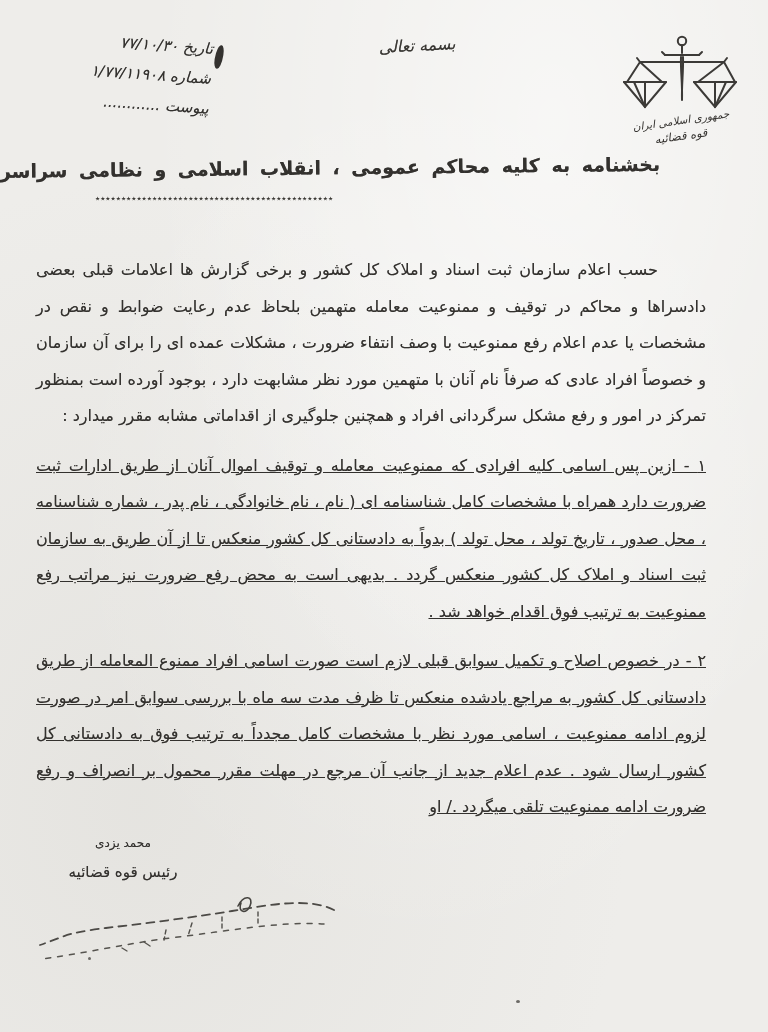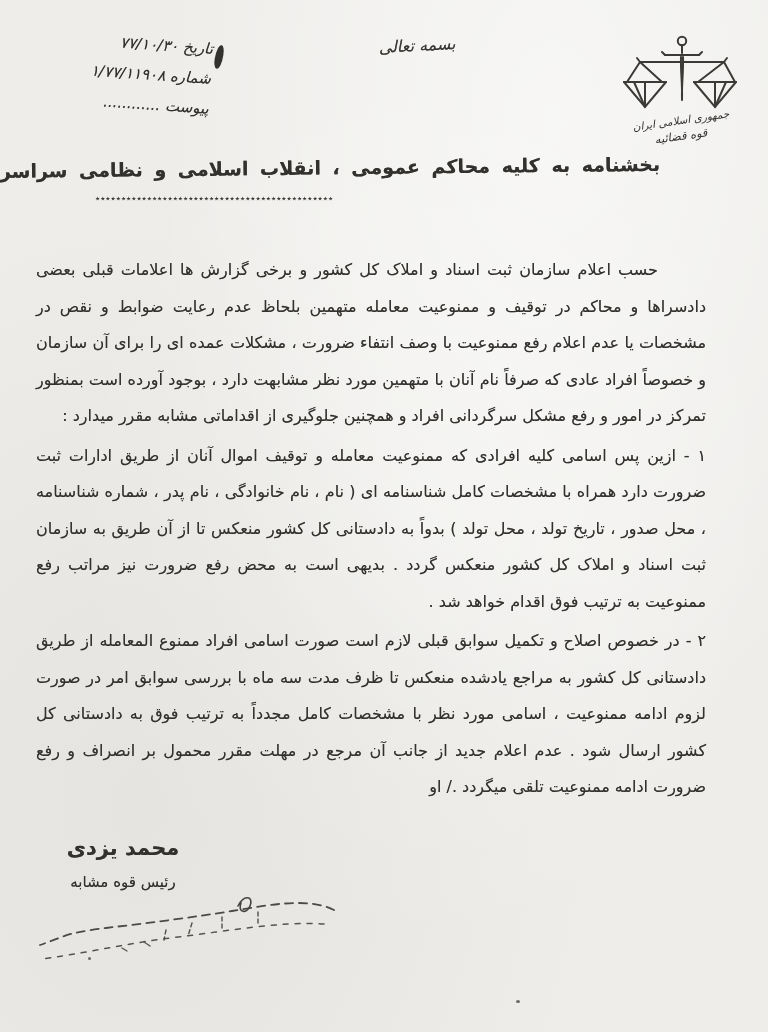--- a/index.html
+++ b/index.html
@@ -45,23 +45,23 @@
     font-size:9.5px;letter-spacing:5.6px;white-space:nowrap;overflow:hidden;
     color:#3a3834;
   }
   .body-text{
     position:absolute;top:252px;left:36px;right:62px;direction:rtl;
     text-align:justify;font-size:16px;line-height:36.5px;
     text-shadow:0 0 .5px rgba(40,38,35,.45);
   }
   .body-text p{margin:0;}
   .body-text p.intro{text-indent:48px;}
-  .body-text p.item{margin-top:3px;}
+  .body-text p.item{margin-top:13px;text-decoration:underline;}
   .sig{position:absolute;left:48px;top:836px;width:150px;text-align:center;direction:rtl;}
-  .sig-name{font-size:21px;font-weight:700;text-shadow:0 0 .5px rgba(30,30,30,.5);}
+  .sig-name{font-size:12px;font-weight:400;text-shadow:0 0 .5px rgba(30,30,30,.5);}
   .sig-title{font-size:15px;margin-top:13px;text-shadow:0 0 .5px rgba(30,30,30,.5);}
   .squiggle{position:absolute;left:26px;top:884px;}
   .speck{position:absolute;background:#6b6965;border-radius:50%;}
   .s1{left:516px;top:1000px;width:4px;height:3px;}
   .s2{left:88px;top:957px;width:3px;height:3px;}
 </style>
 </head>
 <body>
 
 <div class="page">
@@ -103,21 +103,21 @@
   <div class="stars">٭٭٭٭٭٭٭٭٭٭٭٭٭٭٭٭٭٭٭٭٭٭٭٭٭٭٭٭٭٭٭٭٭٭٭٭٭٭٭٭٭٭٭٭٭٭</div>
 
   <div class="body-text">
     <p class="intro">حسب اعلام سازمان ثبت اسناد و املاک کل کشور و برخی گزارش ها اعلامات قبلی بعضی دادسراها و محاکم در توقیف و ممنوعیت معامله متهمین بلحاظ عدم رعایت ضوابط و نقص در مشخصات یا عدم اعلام رفع ممنوعیت با وصف انتفاء ضرورت ، مشکلات عمده ای را برای آن سازمان و خصوصاً افراد عادی که صرفاً نام آنان با متهمین مورد نظر مشابهت دارد ، بوجود آورده است بمنظور تمرکز در امور و رفع مشکل سرگردانی افراد و همچنین جلوگیری از اقداماتی مشابه مقرر میدارد :</p>
     <p class="item">۱ - ازین پس اسامی کلیه افرادی که ممنوعیت معامله و توقیف اموال آنان از طریق ادارات ثبت ضرورت دارد همراه با مشخصات کامل شناسنامه ای ( نام ، نام خانوادگی ، نام پدر ، شماره شناسنامه ، محل صدور ، تاریخ تولد ، محل تولد ) بدواً به دادستانی کل کشور منعکس تا از آن طریق به سازمان ثبت اسناد و املاک کل کشور منعکس گردد . بدیهی است به محض رفع ضرورت نیز مراتب رفع ممنوعیت به ترتیب فوق اقدام خواهد شد .</p>
     <p class="item">۲ - در خصوص اصلاح و تکمیل سوابق قبلی لازم است صورت اسامی افراد ممنوع المعامله از طریق دادستانی کل کشور به مراجع یادشده منعکس تا ظرف مدت سه ماه با بررسی سوابق امر در صورت لزوم ادامه ممنوعیت ، اسامی مورد نظر با مشخصات کامل مجدداً به ترتیب فوق به دادستانی کل کشور ارسال شود . عدم اعلام جدید از جانب آن مرجع در مهلت مقرر محمول بر انصراف و رفع ضرورت ادامه ممنوعیت تلقی میگردد ./ او</p>
   </div>
 
   <div class="sig">
     <div class="sig-name">محمد یزدی</div>
-    <div class="sig-title">رئیس قوه مشابه</div>
+    <div class="sig-title">رئیس قوه قضائیه</div>
   </div>
 
   <svg class="squiggle" width="330" height="90" viewBox="0 0 330 90" fill="none" stroke-linecap="round">
     <path d="M308 26 C282 13 242 21 206 27 S122 39 80 44 S38 53 14 61" stroke="#4c4a46" stroke-width="1.8" stroke-dasharray="8 6"></path>
     <path d="M298 40 C256 37 202 47 152 53 S72 67 16 75" stroke="#56544f" stroke-width="1.5" stroke-dasharray="5 7"></path>
     <path d="M212 22 c 6 -12 16 -10 12 0 c -3 8 -13 7 -9 -3" stroke="#45433f" stroke-width="1.6"></path>
     <path d="M232 28 v14 M196 33 v13 M166 39 l-4 13 M140 46 l-2 10" stroke="#514f4a" stroke-width="1.4" stroke-dasharray="4 3"></path>
     <path d="M118 58 l6 4 M96 64 l5 3" stroke="#56544f" stroke-width="1.4"></path>
   </svg>
 

